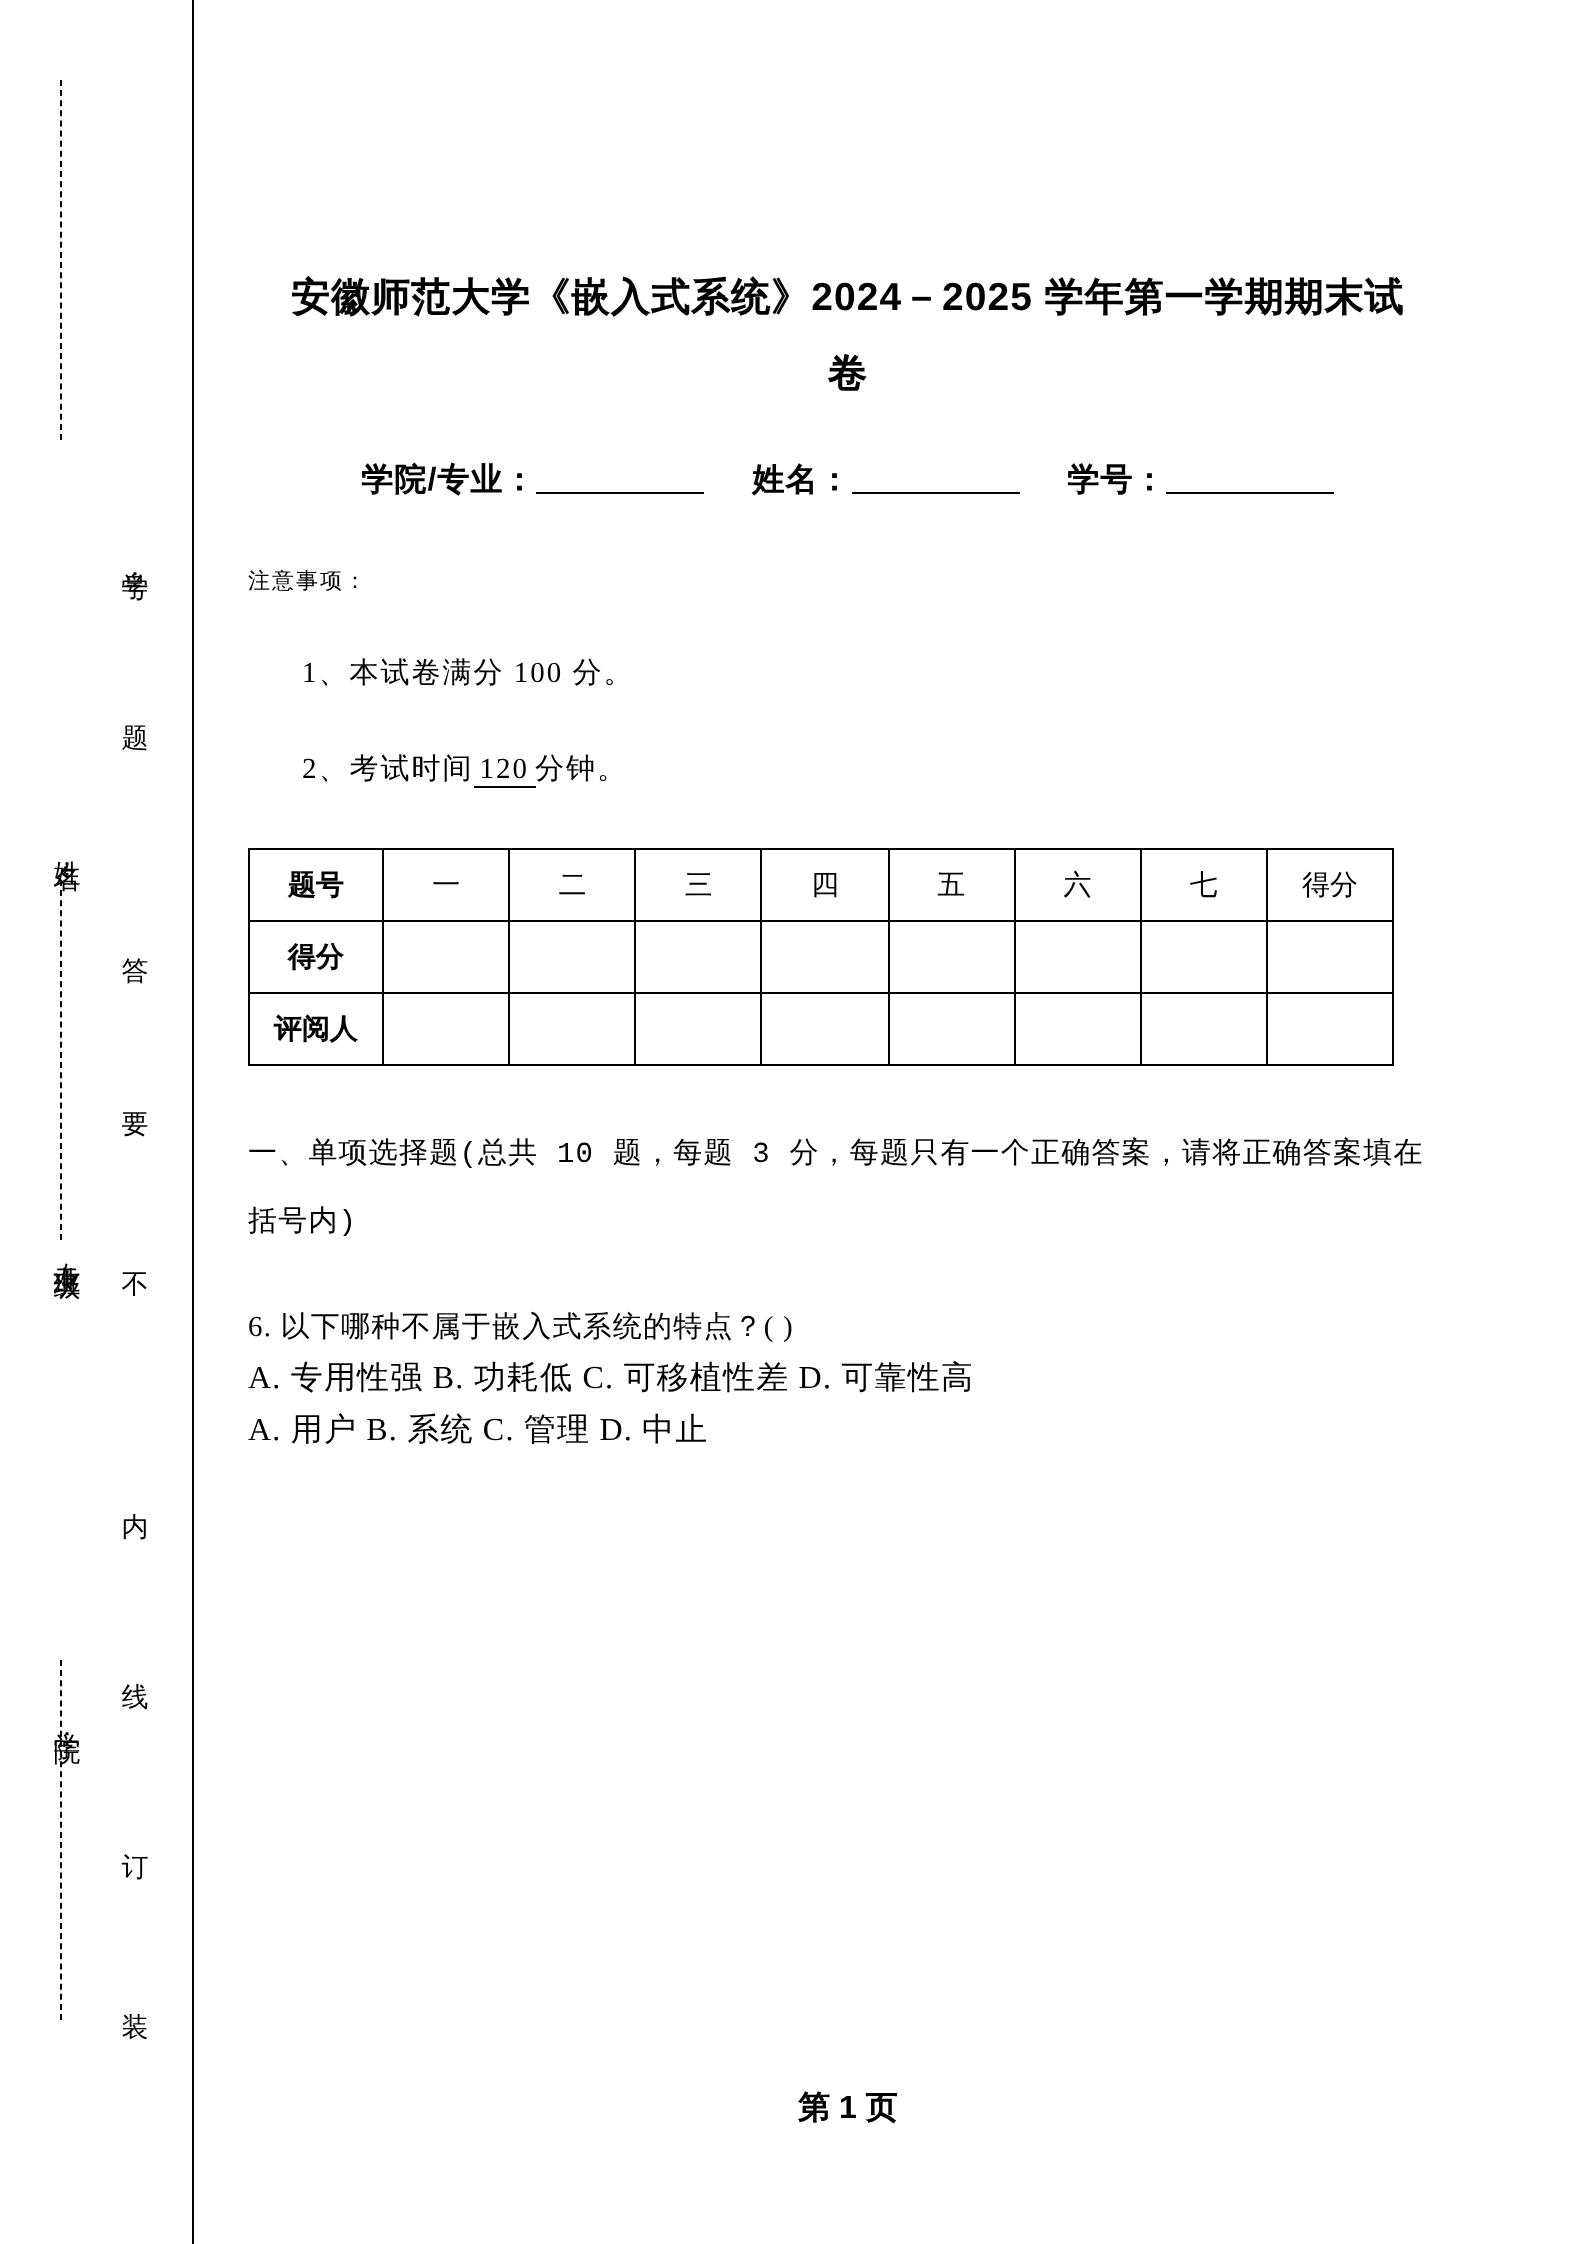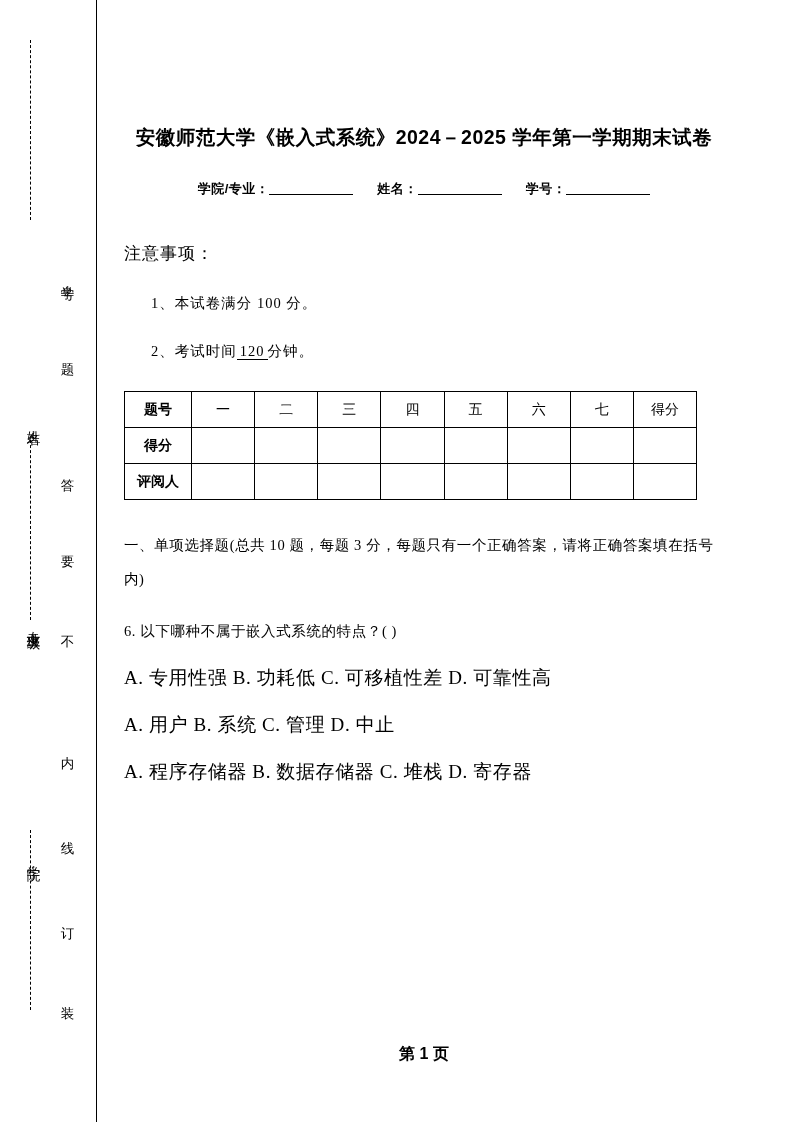--- a/index.html
+++ b/index.html
@@ -54,50 +54,50 @@
   
   .content {
     position: absolute;
     left: 124px;
     top: 0;
     width: 600px;
     height: 1122px;
   }
 
   .doc-title {
-    margin: 0;
+    margin: 12px;
     padding-top: 118px;
     font-size: 19.5px;
     font-weight: bold;
     line-height: 38px;
     text-align: center;
     font-family: "Liberation Sans", "DejaVu Sans", sans-serif;
     letter-spacing: 0.5px;
   }
 
   .id-line {
     margin-top: 24px;
-    font-size: 13px;
+    font-size: 16px;
     font-weight: bold;
     text-align: center;
     font-family: "Liberation Sans", "DejaVu Sans", sans-serif;
     letter-spacing: 0.5px;
   }
   .id-line .blank {
     display: inline-block;
     border-bottom: 1px solid #000;
     width: 84px;
     height: 1em;
     vertical-align: -2px;
   }
   .id-line .gap { display: inline-block; width: 24px; }
 
   .notes-head {
-    margin-top: 44px;
-    font-size: 17px;
+    margin-top: 32px;
+    font-size: 11px;
     letter-spacing: 1px;
   }
   .note-item {
     margin-top: 29px;
     font-size: 14.5px;
     letter-spacing: 1px;
     margin-left: 27px;
   }
   .note-item .ul {
     border-bottom: 1px solid #000;
@@ -123,30 +123,30 @@
     font-weight: bold;
     width: 64px;
   }
 
   
   .section-head {
     margin-top: 28px;
     font-size: 14.5px;
     line-height: 34px;
     letter-spacing: 0.6px;
+    font-family: Liberation Mono, monospace;
   }
   .q-stem {
     margin-top: 22px;
     font-size: 14.5px;
     letter-spacing: 0.6px;
     line-height: 26px;
   }
   .q-opts {
-    margin-top: 21px;
-    font-size: 19px;
+    font-size: 16px;
     letter-spacing: 0.6px;
     line-height: 26px;
   }
 
   .page-footer {
     position: absolute;
     left: 0;
     top: 1044px;
     width: 600px;
     text-align: center;
@@ -238,16 +238,15 @@
   </tbody>
     </table>
 
   <div class="section-head">一、单项选择题(总共 10 题，每题 3 分，每题只有一个正确答案，请将正确答案填在括号内)</div>
 
   <div class="q-stem">6. 以下哪种不属于嵌入式系统的特点？( )</div>
   <div class="q-opts">A. 专用性强   B. 功耗低   C. 可移植性差   D. 可靠性高</div>
 
   <div class="q-opts">A. 用户   B. 系统   C. 管理   D. 中止</div>
 
-  <div class="q-opts">A. 程序存储器   B. 数据存储器   C. 堆栈   D. 寄存器</div>
 
   <div class="page-footer">第 1 页</div>
 </div>
 
 </body></html>

